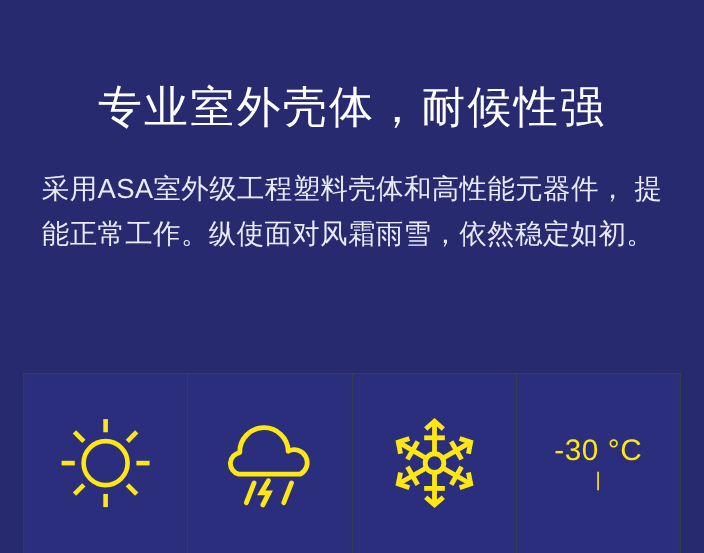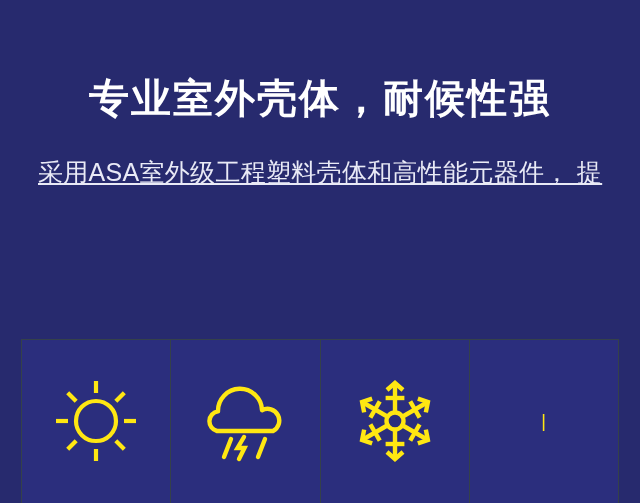--- a/index.html
+++ b/index.html
@@ -20,37 +20,37 @@
   .headline {
     position:absolute;
     top:72px;
     left:0;
     width:640px;
     text-align:center;
     color:#ffffff;
     font-size:40px;
     line-height:52px;
     letter-spacing:2px;
-    font-weight:700;
+    font-weight:400;
     white-space:nowrap;
   }
 
   
   .body-copy {
     position:absolute;
     top:152px;
     left:38px;
     width:566px;
     color:#e9eaf6;
     font-size:25px;
     line-height:41px;
     letter-spacing:0.3px;
     text-align:left;
   }
-  .body-copy .line { white-space:nowrap; display:block;text-decoration:underline; }
+  .body-copy .line { white-space:nowrap; display:block; }
 
   
   .panel-strip {
     position:absolute;
     left:21px;
     top:339px;
     width:598px;
     height:170px;
     display:flex;
     background:#2b2e7d;
@@ -94,20 +94,21 @@
     margin:2px 0 2px 0;
   }
 </style>
 </head>
 <body>
 
 <div class="headline">专业室外壳体，耐候性强</div>
 
 <div class="body-copy">
   <span class="line">采用ASA室外级工程塑料壳体和高性能元器件， 提</span>
+  <span class="line">能正常工作。纵使面对风霜雨雪，依然稳定如初。</span>
 </div>
 
 <div class="panel-strip">
 
   <div class="panel">
     <span class="icon-wrap">
       <svg width="86" height="86" viewBox="0 0 86 86">
         <g stroke="#ffe712" stroke-width="4.2" fill="none" stroke-linecap="butt">
           <circle cx="43" cy="43" r="20"></circle>
           <line x1="43" y1="3" x2="43" y2="15"></line>
@@ -182,17 +183,18 @@
             <path d="M33.6 20 L43 20"></path>
             <path d="M52.4 20 L43 20"></path>
           </g>
         </g>
       </svg>
     </span>
   </div>
 
   <div class="panel">
     <div class="temp-block">
+      <span>-30 °C</span>
       <span class="temp-sep">|</span>
     </div>
   </div>
 
 </div>
 
 </body></html>

